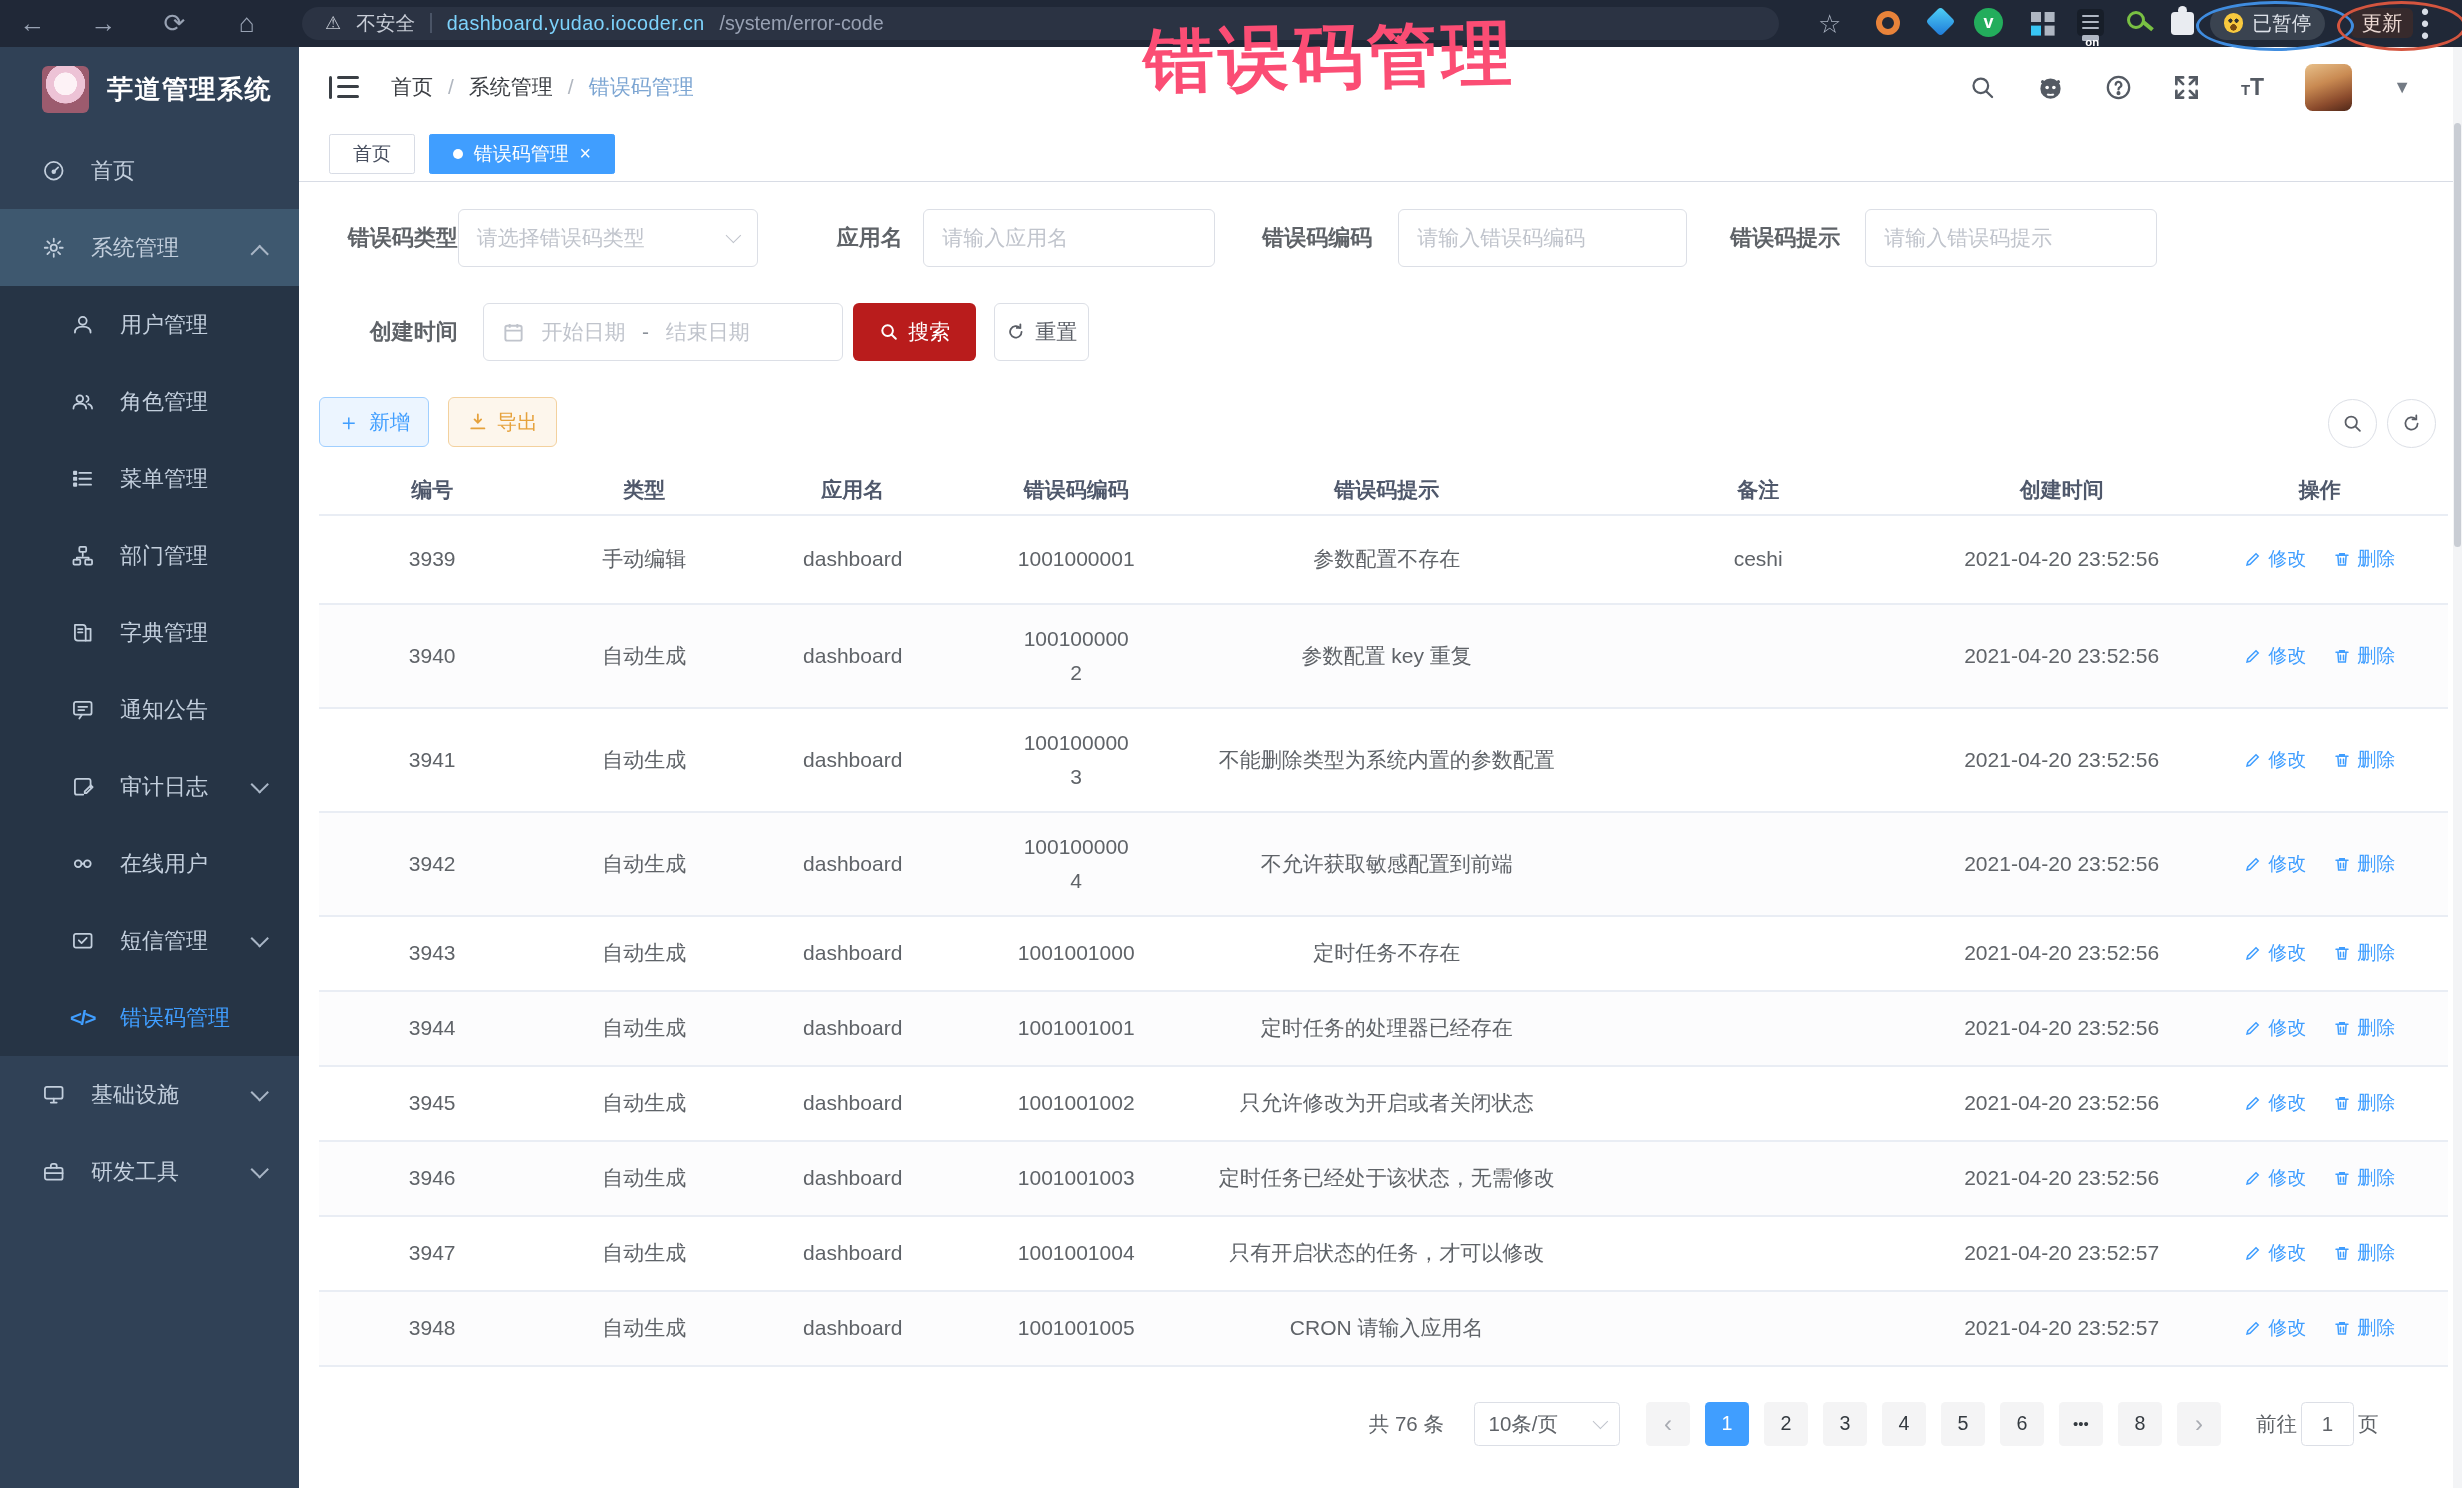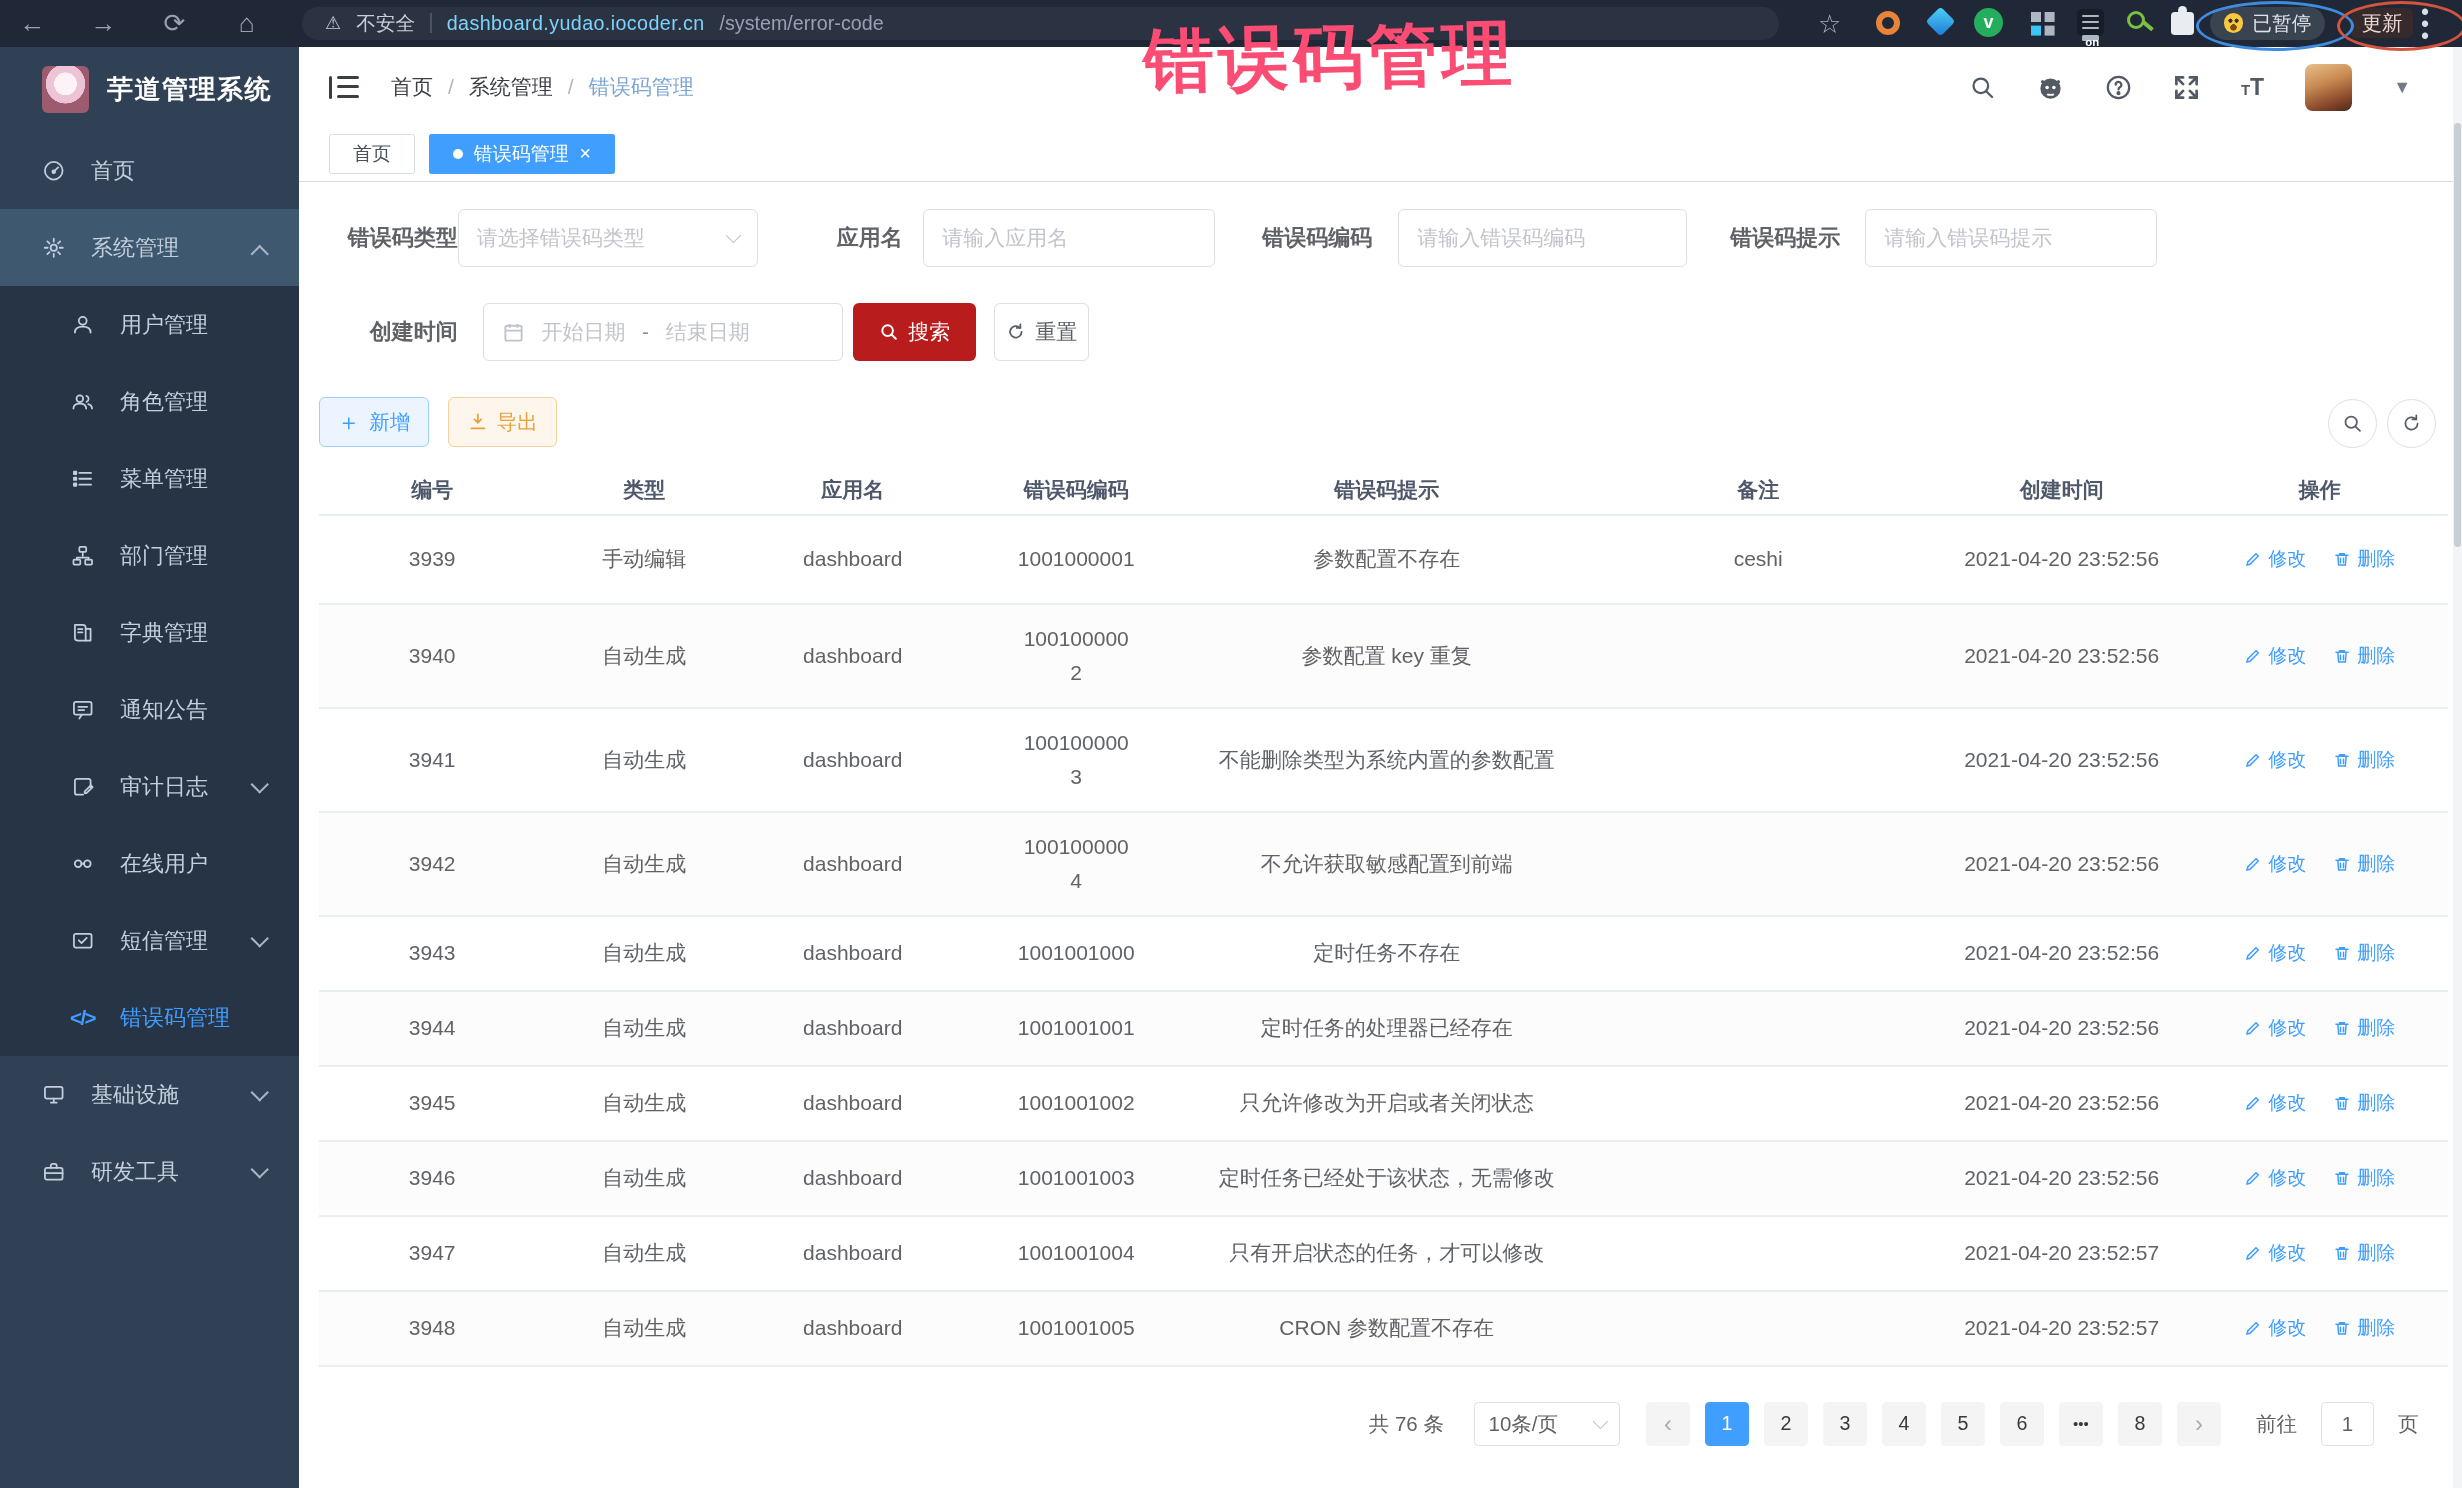--- a/index.html
+++ b/index.html
@@ -129,21 +129,21 @@
   
   .pager{display:flex;align-items:center;margin-top:35px;margin-left:1050px;font-size:20.5px;color:#5f6368;}
   .psize{width:146px;height:44px;border:0.8px solid #dcdfe6;border-radius:4.5px;display:flex;align-items:center;
          padding:0 13.6px;box-sizing:border-box;margin-left:30px;color:#5f6368;gap:7.6px;}
   .psize .chev-sm{margin-left:auto;}
   .pages{display:flex;align-items:center;gap:15px;margin-left:26px;}
   .pbtn{min-width:44px;height:44px;border-radius:4.5px;background:#f4f4f5;color:#343a40;display:flex;align-items:center;
         justify-content:center;font-size:19.7px;cursor:pointer;padding:0 4.5px;box-sizing:border-box;}
   .pbtn.arrow{color:#a8abb2;font-size:24px;}
   .pbtn.active{background:#409eff;color:#fff;}
-  .goto{display:flex;align-items:center;margin-left:35px;gap:24px;}
+  .goto{display:flex;align-items:center;margin-left:35px;gap:4px;}
   .goto-input{width:53px;height:44px;border:0.8px solid #dcdfe6;border-radius:4.5px;display:flex;align-items:center;
               justify-content:center;color:#5f6368;box-sizing:border-box;}
 
   
   .vscroll{position:absolute;right:0;top:47px;width:9px;bottom:0;background:#f3f4f6;z-index:4;}
   .vthumb{position:absolute;right:0.8px;top:76px;width:7.6px;height:424px;border-radius:3.8px;background:#c9cdd4;}
 </style>
 </head>
 <body>
 
@@ -689,21 +689,21 @@
                 </svg>
                 <span>删除</span>
               </span>
             </div>
           </div>
           <div class="trow">
             <div class="cell-id">3948</div>
             <div class="cell-type">自动生成</div>
             <div class="cell-app">dashboard</div>
             <div class="cell-code">1001001005</div>
-            <div class="cell-message">CRON 参数配置不存在</div>
+            <div class="cell-message">CRON 请输入应用名</div>
             <div class="cell-remark"></div>
             <div class="cell-created">2021-04-20 23:52:57</div>
             <div class="act">
               <span class="alink">
                 <svg viewBox="0 0 24 24" fill="none" stroke="currentColor" stroke-width="2" stroke-linecap="round">
                   <path d="M4 20l1-4L16 5l3 3L8 19l-4 1z"></path>
                 </svg>
                 <span>修改</span>
               </span>
               <span class="alink">

